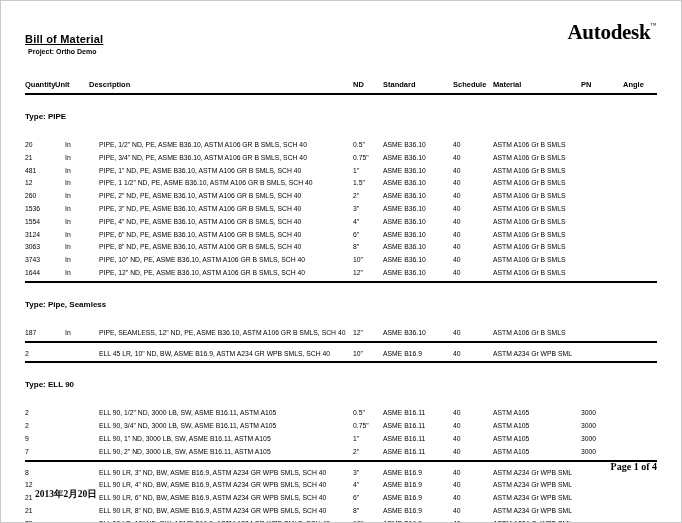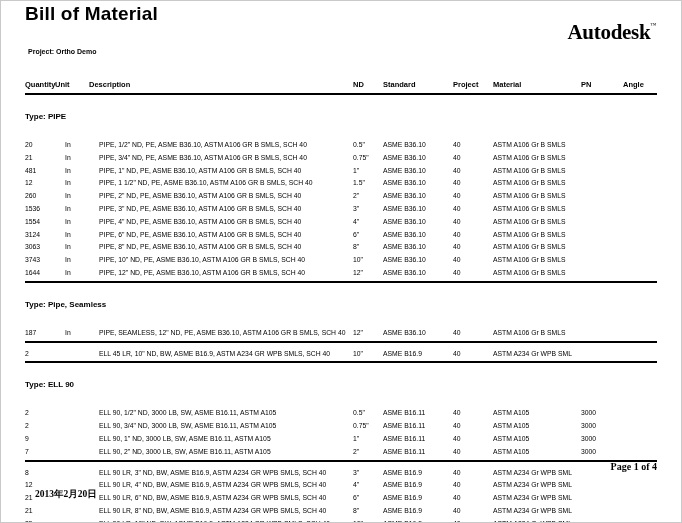--- a/index.html
+++ b/index.html
@@ -8,23 +8,24 @@
     width:682px;height:523px;
     background:#fff;
     color:#000;
     font-family:"Liberation Sans",sans-serif;
     box-sizing:border-box;
     border:1px solid #c9c9c9;
     overflow:hidden;
   }
   
   .doc-title{
-    position:absolute;left:24px;top:2px;
-    font-size:19px;font-weight:bold;letter-spacing:.2px;
+    position:absolute;left:24px;top:32px;
+    font-size:11px;font-weight:bold;letter-spacing:.2px;
     white-space:nowrap;
+    text-decoration:underline;
   }
   .doc-project{
     position:absolute;left:27px;top:47px;
     font-size:7px;font-weight:bold;white-space:nowrap;
   }
   .logo{
     position:absolute;right:25px;top:19px;
     font-family:"Liberation Serif",serif;
     font-size:21px;font-weight:600;letter-spacing:-.3px;
     white-space:nowrap;
@@ -69,21 +70,21 @@
   <div class="doc-project">Project: Ortho Demo</div>
   <div class="logo"><span>Autodesk</span><span class="tm">™</span></div>
 
   <div class="table">
     <div class="grid thead">
       <span class="cell">Quantity</span>
       <span class="cell">Unit</span>
       <span class="cell">Description</span>
       <span class="cell">ND</span>
       <span class="cell">Standard</span>
-      <span class="cell">Project</span>
+      <span class="cell">Schedule</span>
       <span class="cell">Material</span>
       <span class="cell">PN</span>
       <span class="cell">Angle</span>
     </div>
     <div id="table-body">
         <div class="type-label">Type: PIPE</div>
         <div class="grid row">
           <span class="cell c-quantity">20</span>
           <span class="cell c-unit">In</span>
           <span class="cell c-description">PIPE, 1/2" ND, PE, ASME B36.10, ASTM A106 GR B SMLS, SCH 40</span>

